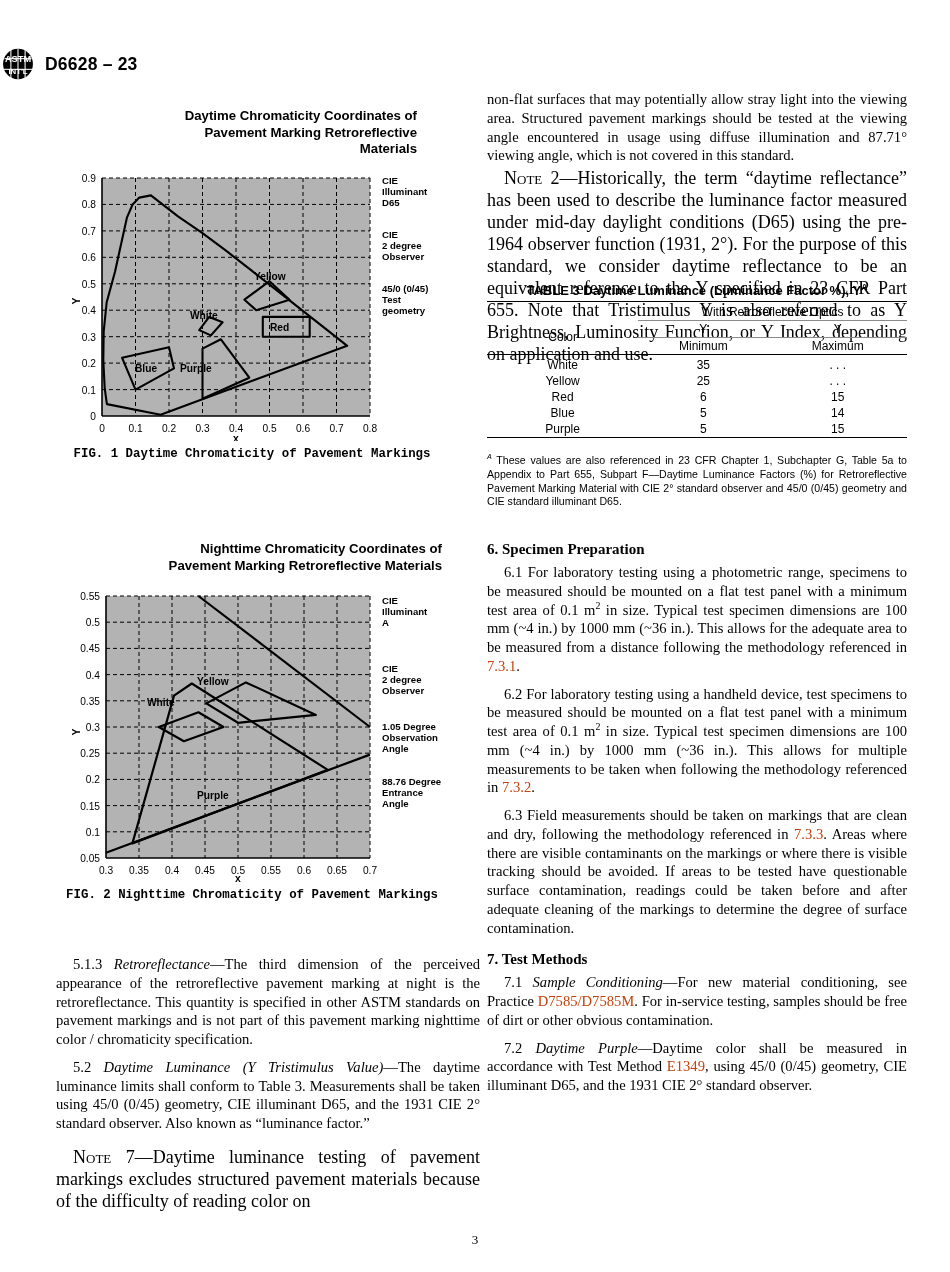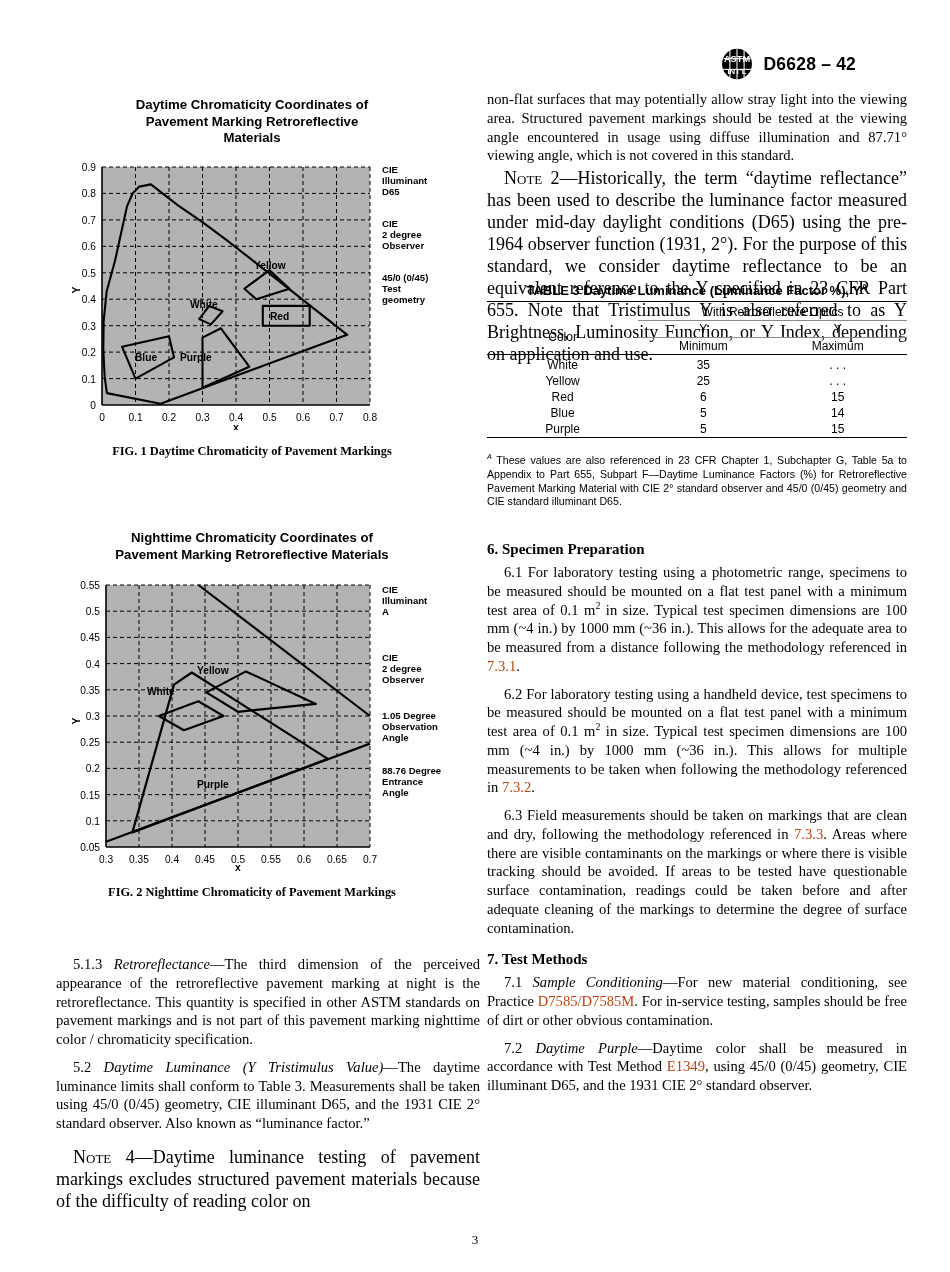--- a/index.html
+++ b/index.html
@@ -5,21 +5,21 @@
   html,body{margin:0;padding:0;}
   body{
     width:950px;height:1272px;background:#ffffff;
     font-family:"Liberation Serif", serif;
     color:#000;position:relative;overflow:hidden;
   }
   .page{position:relative;width:950px;height:1272px;}
 
   
   .header{position:absolute;top:48px;left:0;width:856px;text-align:center;
-          display:flex;justify-content:flex-end;align-items:center;gap:9px;}
+          display:flex;justify-content:flex-start;align-items:center;gap:9px;}
   .astm-logo{width:36px;height:32px;}
   .doc-id{font-family:"Liberation Sans",sans-serif;font-weight:bold;font-size:17.5px;letter-spacing:.2px;}
 
   
   .col-left{position:absolute;left:56px;top:90px;width:424px;}
   .col-right{position:absolute;left:487px;top:90px;width:420px;}
 
   p.body{font-size:14.6px;line-height:1.285;text-align:justify;margin:0 0 0 0;
          text-indent:17px;hyphens:auto;}
   p.body.cont{text-indent:0;}
@@ -28,23 +28,23 @@
   .lnk{color:#c2410c;}
   .note{font-size:18px;line-height:1.22;text-align:justify;text-indent:17px;margin:0;}
   .smcap{font-variant:small-caps;}
   sup{font-size:.68em;vertical-align:super;line-height:0;}
 
   
   .figure{position:absolute;left:40px;width:424px;}
   #fig1{top:92px;}
   #fig2{top:525px;}
   .fig-title{font-family:"Liberation Sans",sans-serif;font-weight:bold;font-size:13.2px;
-             text-align:center;line-height:1.26;margin:5px auto 8px auto;width:330px;}
-  .fig-caption{font-family:Liberation Serif, serif;font-weight:bold;font-size:12.4px;
-               text-align:center;margin-top:14px;}
+             text-align:right;line-height:1.26;margin:16px auto 8px auto;width:330px;}
+  .fig-caption{font-family:Liberation Mono, monospace;font-weight:bold;font-size:12.4px;
+               text-align:center;margin-top:6px;}
   .chart-wrap{position:relative;width:424px;}
   .chart-svg{display:block;}
 
   
   .tbl-block{position:absolute;left:487px;top:283px;width:420px;}
   .tbl-title{font-family:"Liberation Sans",sans-serif;font-weight:bold;font-size:13px;
              text-align:center;margin-bottom:3px;}
   table.t3{width:100%;border-collapse:collapse;font-family:"Liberation Sans",sans-serif;font-size:12px;}
   table.t3 td,table.t3 th{padding:1px 2px;font-weight:normal;}
   .rule-thick{border-top:1.6px solid #000;}
@@ -68,21 +68,21 @@
       <g stroke="#fff" stroke-width="3" fill="none">
         <path d="M12 30 H88"></path>
           <path d="M10 60 H90"></path>
         <path d="M30 5 V85"></path>
           <path d="M50 3 V87"></path>
           <path d="M70 6 V84"></path>
       </g>
       <text x="50" y="40" font-family="Liberation Sans, sans-serif" font-size="26" font-weight="bold" fill="#fff" text-anchor="middle">ASTM</text>
       <text x="50" y="72" font-family="Liberation Sans, sans-serif" font-size="22" font-weight="bold" fill="#fff" text-anchor="middle">INT'L</text>
     </svg>
-    <span class="doc-id">D6628 – 42</span>
+    <span class="doc-id">D6628 – 23</span>
   </div>
 
   <div class="figure" id="fig1">
     <div class="fig-title">
       <span>Daytime Chromaticity Coordinates of</span><br>
       <span>Pavement Marking Retroreflective</span><br>
       <span>Materials</span>
     </div>
 
     <div class="chart-wrap">
@@ -273,21 +273,21 @@
     </div>
 
     <div class="fig-caption">FIG. 2 Nighttime Chromaticity of Pavement Markings</div>
   </div>
 
   <div class="col-left" style="top:955px;">
     <p class="body"><span>5.1.3 </span><span class="it">Retroreflectance</span><span>—The third dimension of the perceived appearance of the retroreflective pavement marking at night is the retroreflectance. This quantity is specified in other ASTM standards on pavement markings and is not part of this pavement marking nighttime color / chromaticity specification.</span></p>
 
     <p class="body" style="margin-top:9px;"><span>5.2 </span><span class="it">Daytime Luminance (Y Tristimulus Value)</span><span>—The daytime luminance limits shall conform to Table 3. Measurements shall be taken using 45/0 (0/45) geometry, CIE illuminant D65, and the 1931 CIE 2° standard observer. Also known as “luminance factor.”</span></p>
 
-    <p class="note" style="margin-top:14px;"><span class="smcap">Note 4</span><span>—Daytime luminance testing of pavement markings excludes structured pavement materials because of the difficulty of reading color on</span></p>
+    <p class="note" style="margin-top:14px;"><span class="smcap">Note 7</span><span>—Daytime luminance testing of pavement markings excludes structured pavement materials because of the difficulty of reading color on</span></p>
   </div>
 
   <div class="col-right">
     <p class="body cont">non-flat surfaces that may potentially allow stray light into the viewing area. Structured pavement markings should be tested at the viewing angle encountered in usage using diffuse illumination and 87.71° viewing angle, which is not covered in this standard.</p>
     <p class="note" style="margin-top:3px;"><span class="smcap">Note 2</span><span>—Historically, the term “daytime reflectance” has been used to describe the luminance factor measured under mid-day daylight conditions (D65) using the pre-1964 observer function (1931, 2°). For the purpose of this standard, we consider daytime reflectance to be an equivalent reference to the Y specified in 23 CFR Part 655. Note that Tristimulus Y is also referred to as Y Brightness, Luminosity Function, or Y Index, depending on application and use.</span></p>
   </div>
 
   <div class="tbl-block">
     <div class="tbl-title"><span>TABLE 3 Daytime Luminance (Luminance Factor %), Y</span><sup>A</sup></div>
 

